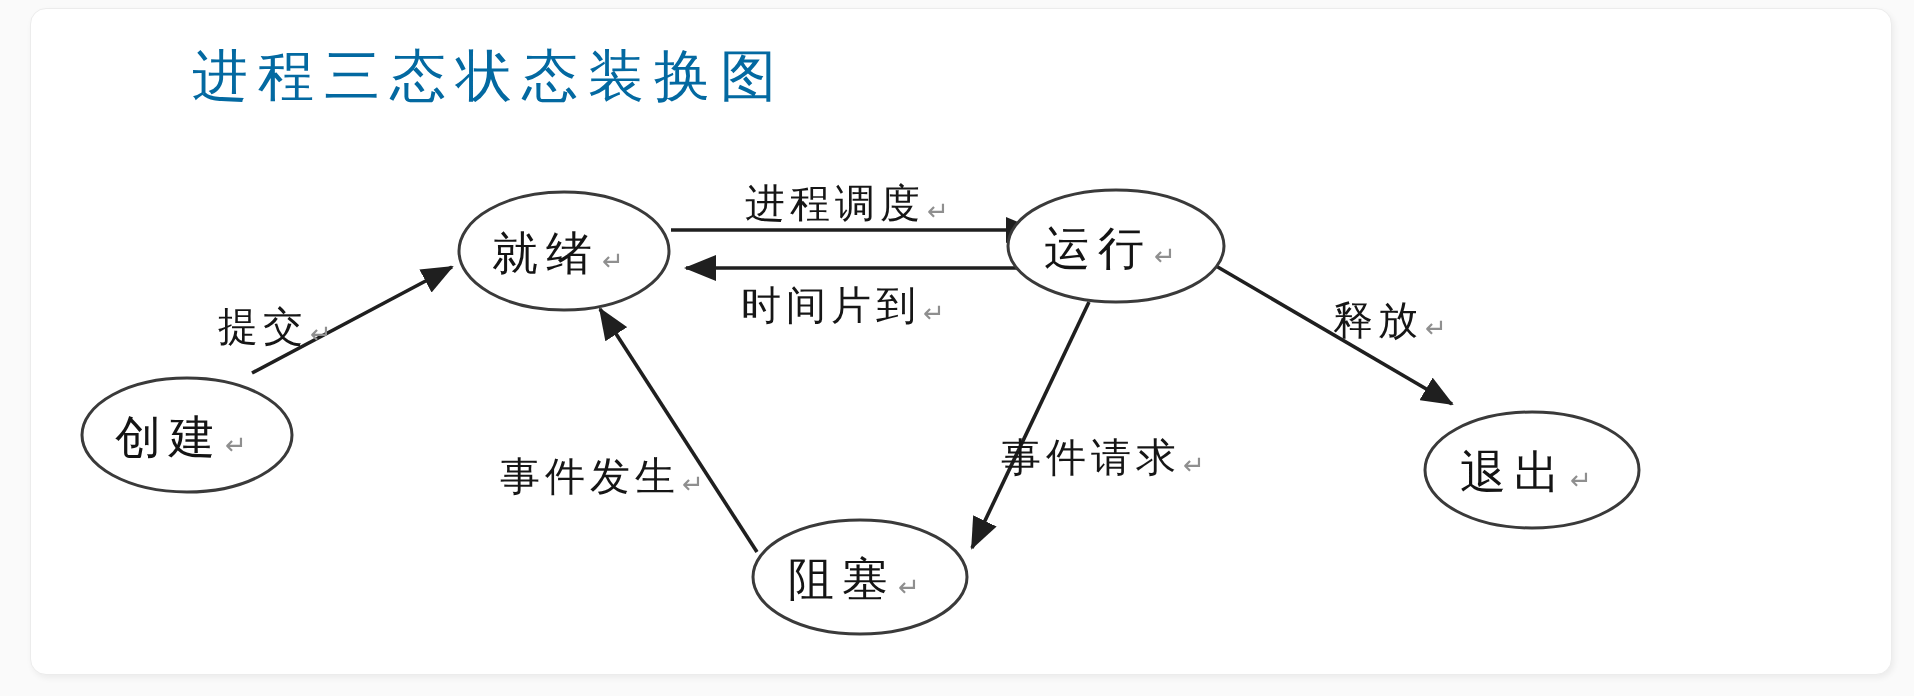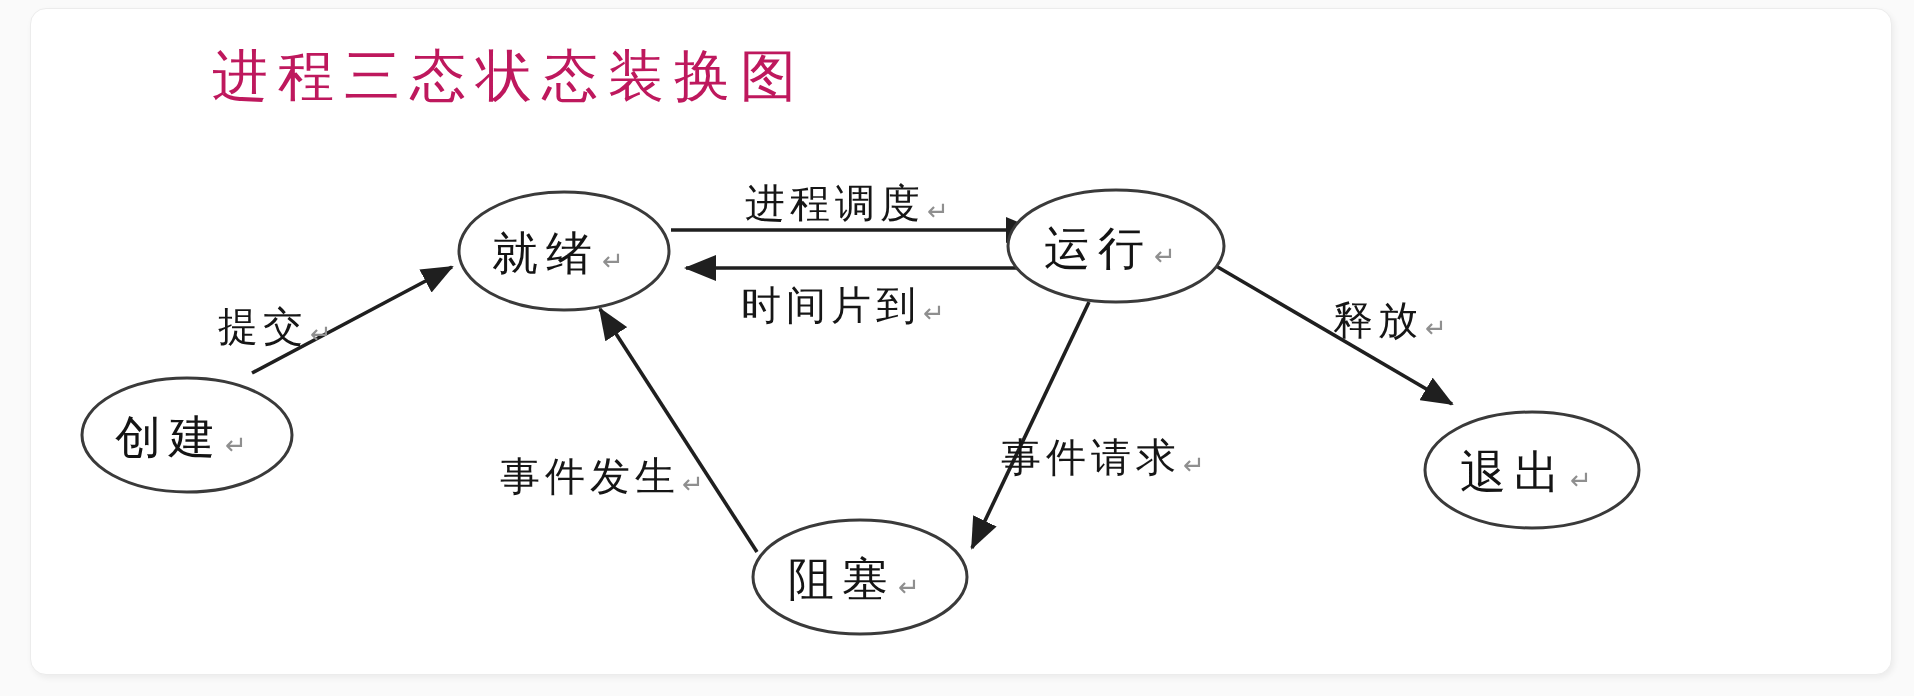--- a/index.html
+++ b/index.html
@@ -17,25 +17,25 @@
     top: 8px;
     width: 1860px;
     height: 665px;
     background: #ffffff;
     border: 1px solid #ececec;
     border-radius: 16px;
     box-shadow: 2px 3px 6px rgba(0,0,0,0.06);
   }
   .diagram-title {
     position: absolute;
-    left: 212px;
+    left: 192px;
     top: 40px;
     font-size: 56px;
     line-height: 72px;
-    color: #be185d;
+    color: #0369a1;
     letter-spacing: 10px;
     white-space: nowrap;
     font-family: "DejaVu Serif", "Liberation Serif", serif;
   }
   svg.diagram {
     position: absolute;
     left: 0;
     top: 0;
     width: 1914px;
     height: 696px;

